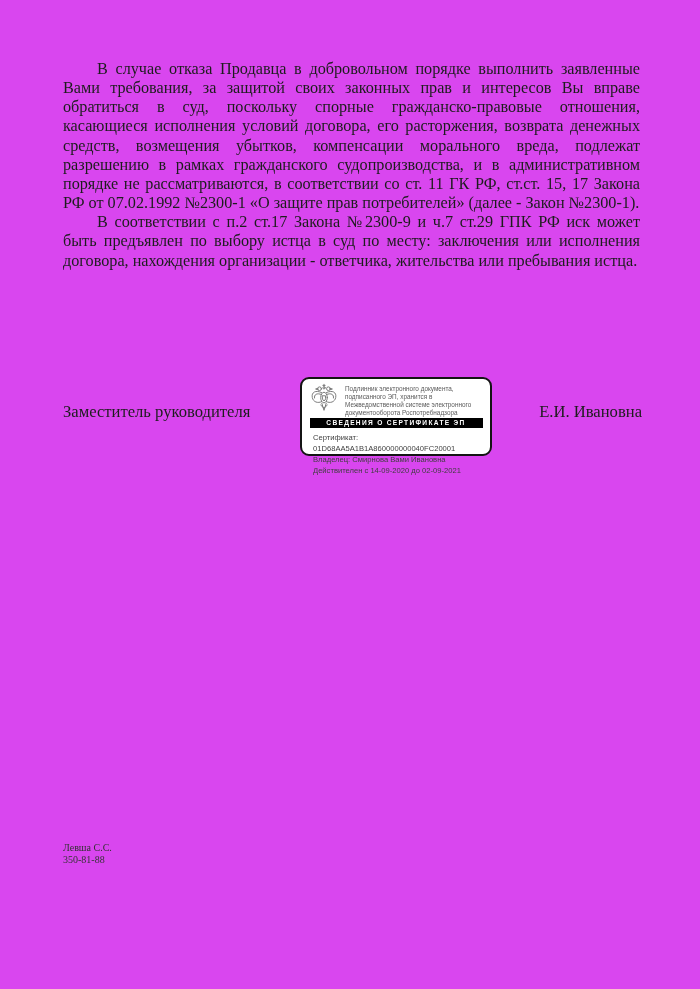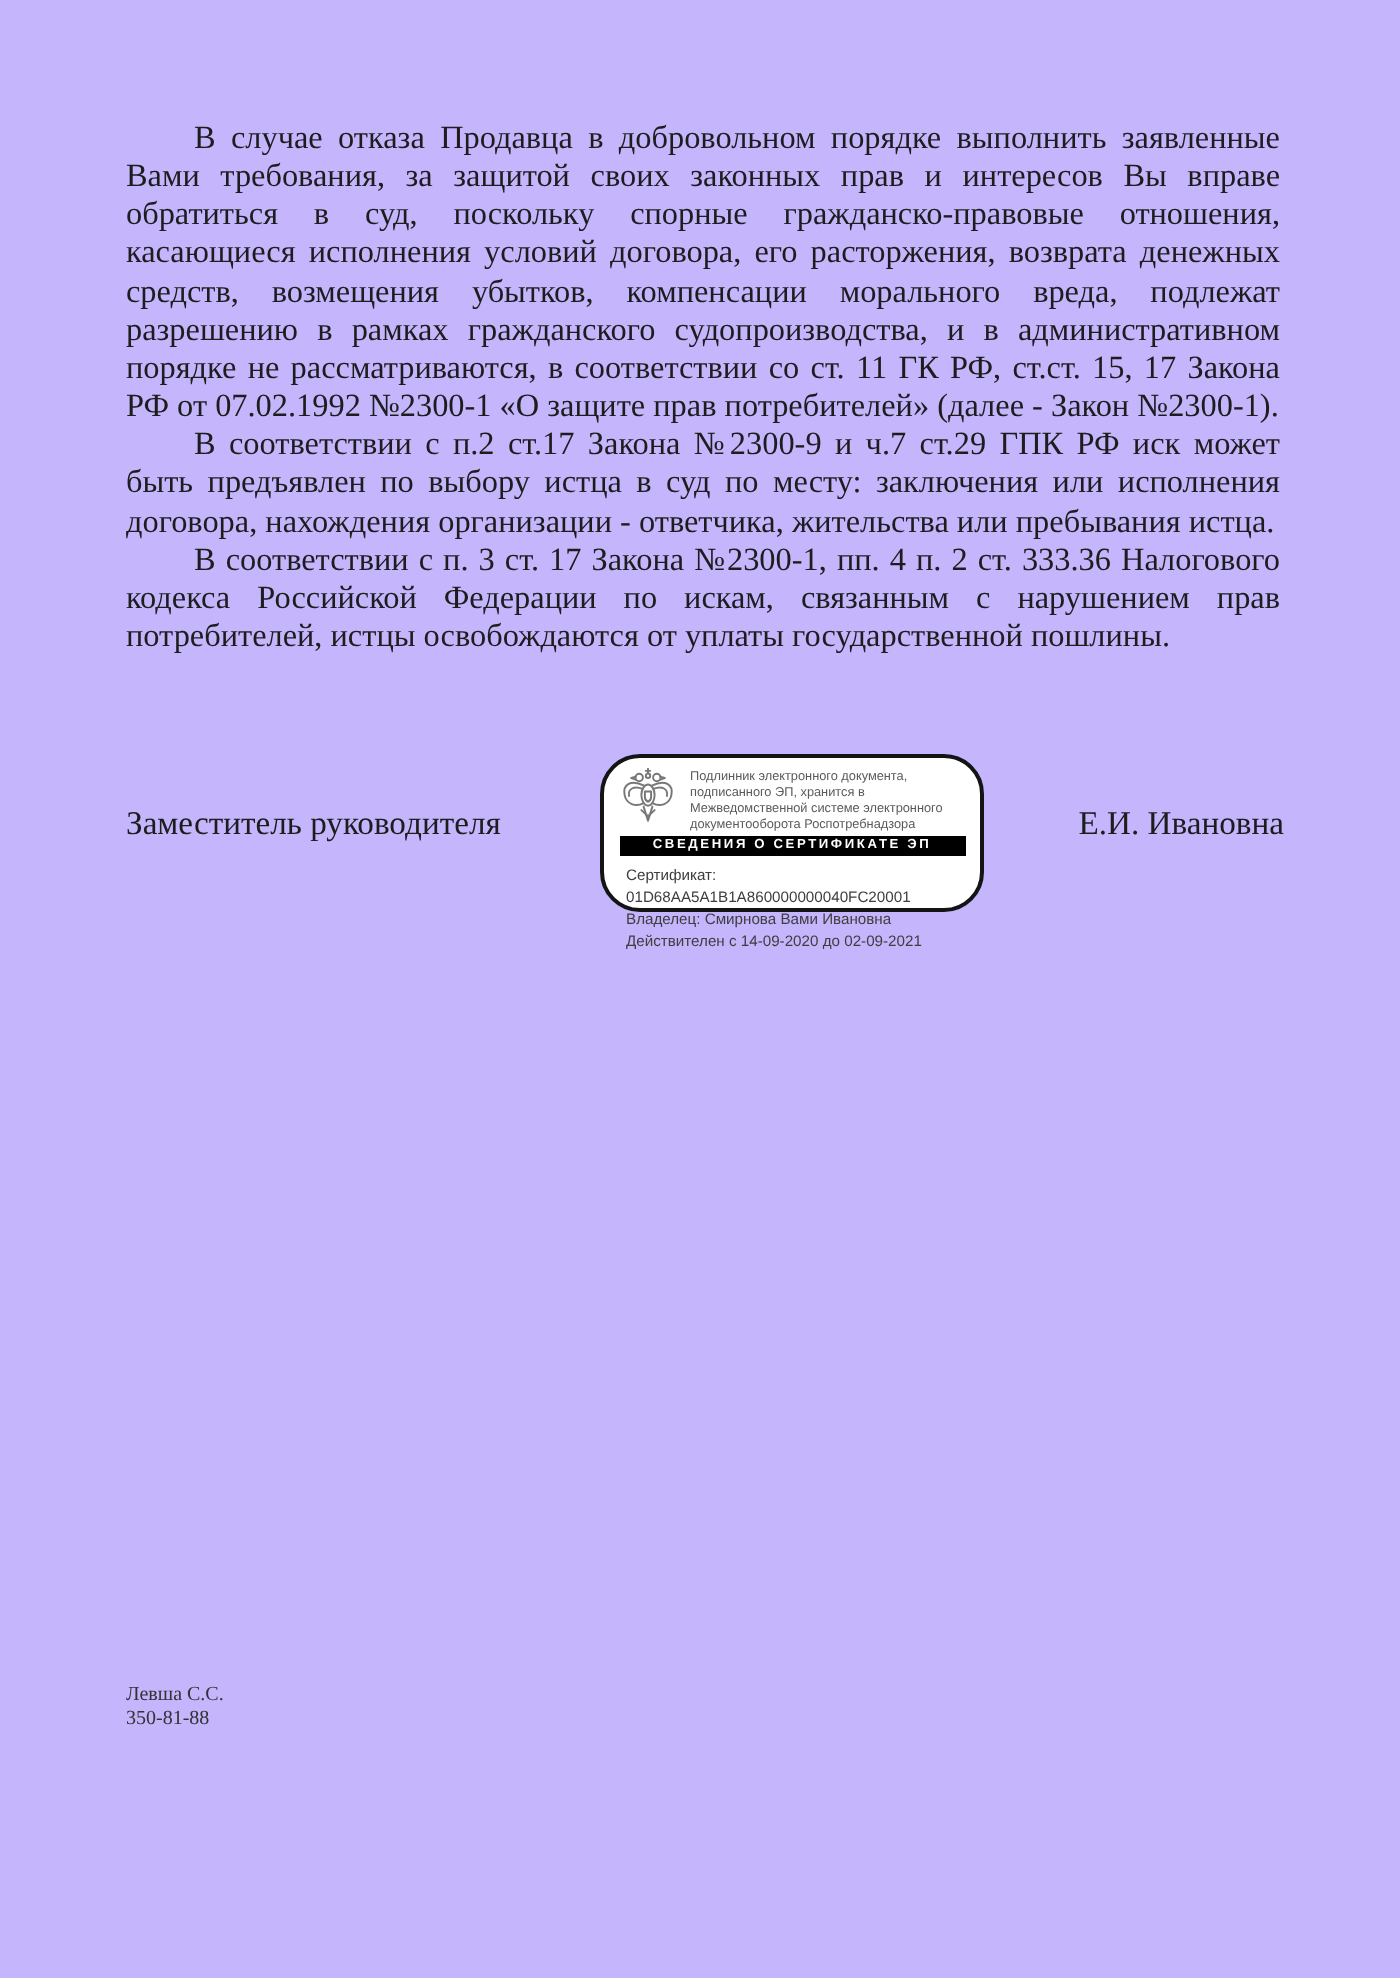--- a/index.html
+++ b/index.html
@@ -1,21 +1,21 @@
 <!DOCTYPE html>
 <html><head>
 <meta charset="utf-8">
 <style>
   * { margin: 0; padding: 0; box-sizing: border-box; }
   html, body { background: #ffffff; }
   .page {
     position: relative;
     width: 700px;
     height: 989px;
-    background: #c4b5fd;
+    background: #d946ef;
     font-family: "Liberation Serif", serif;
     overflow: hidden;
   }
   .body-text {
     position: absolute;
     left: 63px;
     top: 60px;
     width: 577px;
     font-size: 16.2px;
     line-height: 19.15px;
@@ -37,21 +37,21 @@
     font-size: 16.6px;
     color: #1d1d1d;
   }
   .stamp {
     position: absolute;
     left: 300px;
     top: 377px;
     width: 192px;
     height: 79px;
     border: 2px solid #141414;
-    border-radius: 20px;
+    border-radius: 9px;
     background: #ffffff;
     font-family: "Liberation Sans", sans-serif;
   }
   .stamp-top {
     display: flex;
     align-items: flex-start;
     padding: 4px 6px 0 7px;
   }
   .stamp-emblem {
     flex: 0 0 auto;
@@ -95,21 +95,20 @@
   }
 </style>
 </head>
 <body>
 
 <div class="page">
 
   <div class="body-text">
     <p>В случае отказа Продавца в добровольном порядке выполнить заявленные Вами требования, за защитой своих законных прав и интересов Вы вправе обратиться в суд, поскольку спорные гражданско-правовые отношения, касающиеся исполнения условий договора, его расторжения, возврата денежных средств, возмещения убытков, компенсации морального вреда, подлежат разрешению в рамках гражданского судопроизводства, и в административном порядке не рассматриваются, в соответствии со ст. 11 ГК РФ,  ст.ст. 15, 17 Закона РФ от 07.02.1992 №2300-1 «О защите прав потребителей» (далее - Закон №2300-1).</p>
     <p>В соответствии с п.2 ст.17 Закона №2300-9 и ч.7 ст.29 ГПК РФ иск может быть предъявлен по выбору истца в суд по месту: заключения или исполнения договора, нахождения организации - ответчика, жительства или пребывания истца.</p>
-    <p>В соответствии с п. 3 ст. 17 Закона №2300-1, пп. 4 п. 2 ст. 333.36 Налогового кодекса Российской Федерации по искам, связанным с нарушением прав потребителей, истцы освобождаются от уплаты государственной пошлины.</p>
   </div>
 
   <div class="signature-row">
     <span>Заместитель руководителя</span>
     <span>Е.И. Ивановна</span>
   </div>
 
   <div class="stamp">
     <div class="stamp-top">
       <span class="stamp-emblem">

